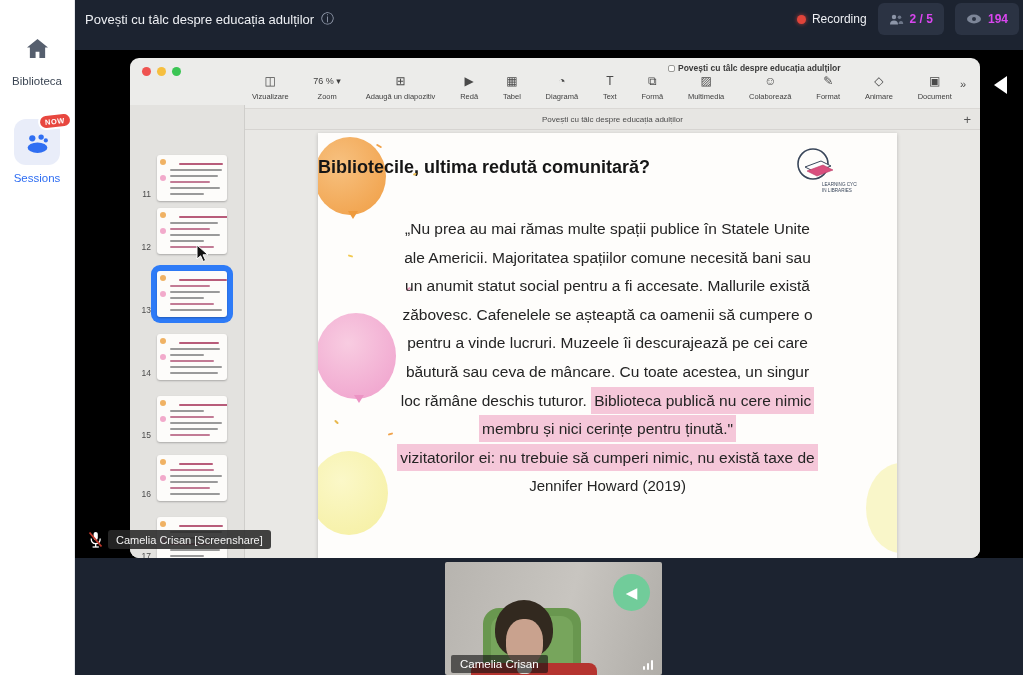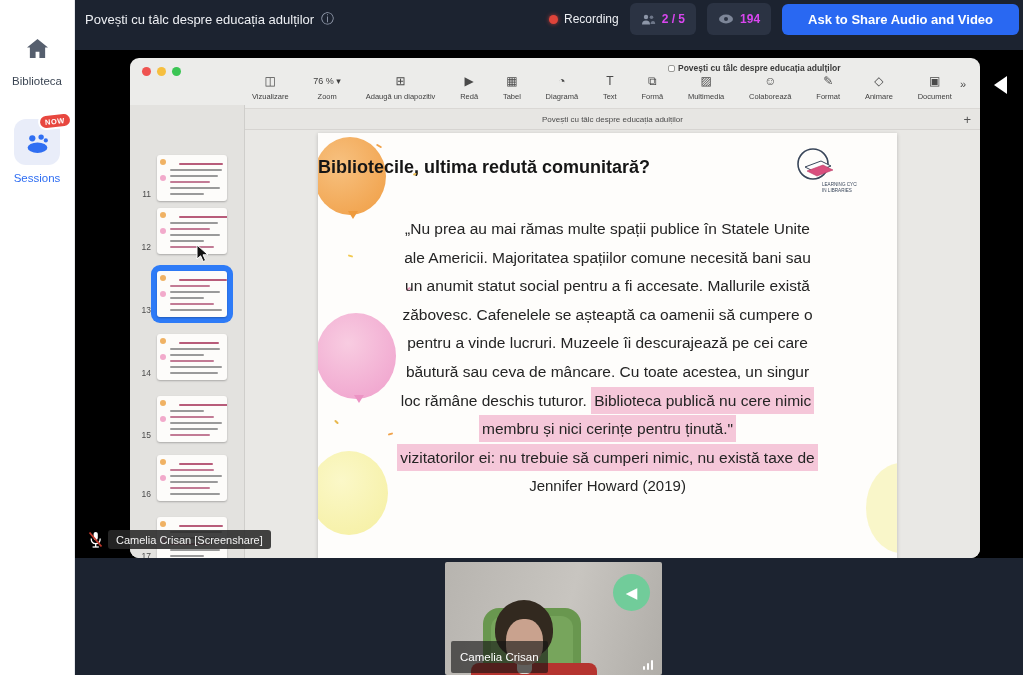--- a/index.html
+++ b/index.html
@@ -79,21 +79,21 @@
   .presenter .pl-box { background:rgba(40,40,40,.88); color:#f2f2f2; font-size:11px; padding:3.5px 8px; border-radius:3px; white-space:nowrap; }
 
   
   .vtile { position:absolute; left:445px; top:562px; width:217px; height:113px; background:linear-gradient(105deg,#b7b4af 0%,#c8c5c0 55%,#b0ada8 100%); overflow:hidden; border-radius:2px; cursor:pointer; }
   .vt-chair { position:absolute; left:38px; top:46px; width:98px; height:70px; background:#69974f; border-radius:16px 16px 4px 4px; }
   .vt-chair-in { position:absolute; left:46px; top:54px; width:82px; height:62px; background:#77a55c; border-radius:12px; }
   .vt-hair { position:absolute; left:50px; top:38px; width:58px; height:58px; background:#32291f; border-radius:50% 50% 44% 44%; }
   .vt-face { position:absolute; left:61px; top:57px; width:37px; height:46px; background:#c9a28e; border-radius:46% 46% 42% 42%; }
   .vt-body { position:absolute; left:26px; top:101px; width:126px; height:14px; background:#b5342f; border-radius:8px 8px 0 0; }
   .vt-collar { position:absolute; left:72px; top:101px; width:15px; height:11px; background:#ddd8d0; border-radius:0 0 5px 5px; }
-  .vt-name { position:absolute; left:6px; bottom:2px; background:rgba(20,20,20,.62); color:#fff; font-size:11.5px; padding:10px 9px; border-radius:2px; }
+  .vt-name { position:absolute; left:6px; bottom:2px; background:rgba(20,20,20,.62); color:#fff; font-size:11.5px; padding:3px 9px; border-radius:2px; }
   .vt-speaker { position:absolute; right:12px; top:12px; width:37px; height:37px; border-radius:50%; background:#71cc9a; display:flex; align-items:center; justify-content:center; color:#fff; font-size:15px; }
   .vt-signal { position:absolute; right:9px; bottom:5px; display:flex; align-items:flex-end; gap:1.5px; }
   .vt-signal i { display:block; width:2.5px; background:#fff; border-radius:1px; }
 </style>
 </head>
 <body>
 
 <div class="app">
 
   <aside class="sidebar">
@@ -140,21 +140,20 @@
           </svg>
         <span>2 / 5</span>
       </span>
       <span class="pill">
         <svg width="16" height="10" viewBox="0 0 16 10">
             <ellipse cx="8" cy="5" rx="7" ry="4.4" fill="#7d8698"></ellipse>
             <circle cx="8" cy="5" r="2" fill="#2b3343"></circle>
           </svg>
         <span>194</span>
       </span>
-      <button class="share-btn">Ask to Share Audio and Video</button>
     </div>
   </header>
 
   <div class="stage-bg"></div>
   <div class="share-area"></div>
 
   <div class="kn">
     <span class="kn-light" style="left:12px; background:#ef5350;"></span>
     <span class="kn-light" style="left:27px; background:#f6bf3f;"></span>
     <span class="kn-light" style="left:42px; background:#3bc554;"></span>

